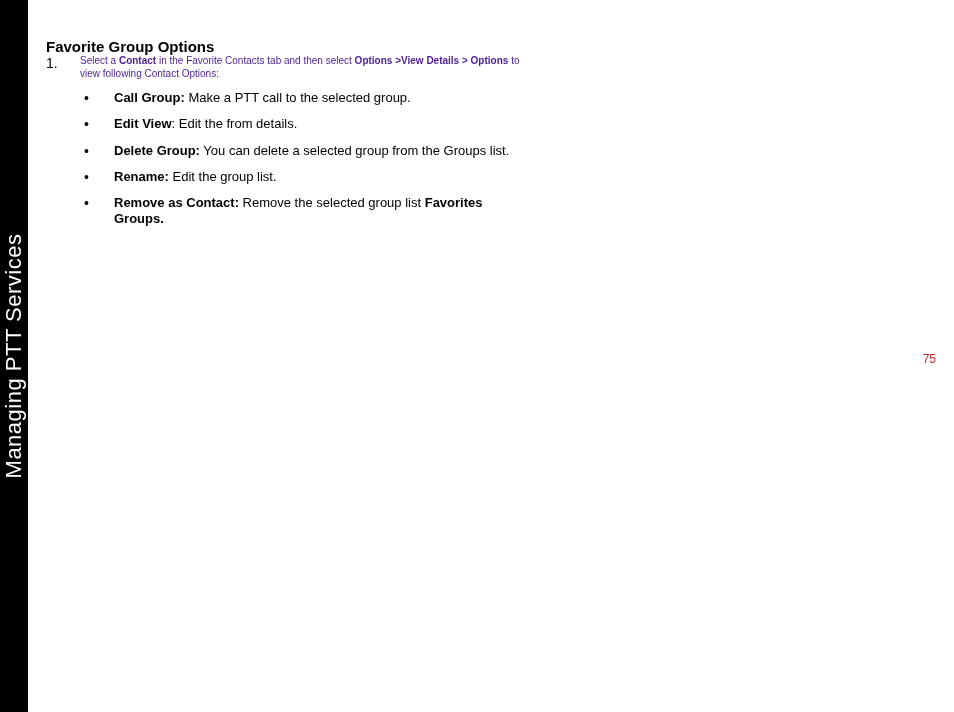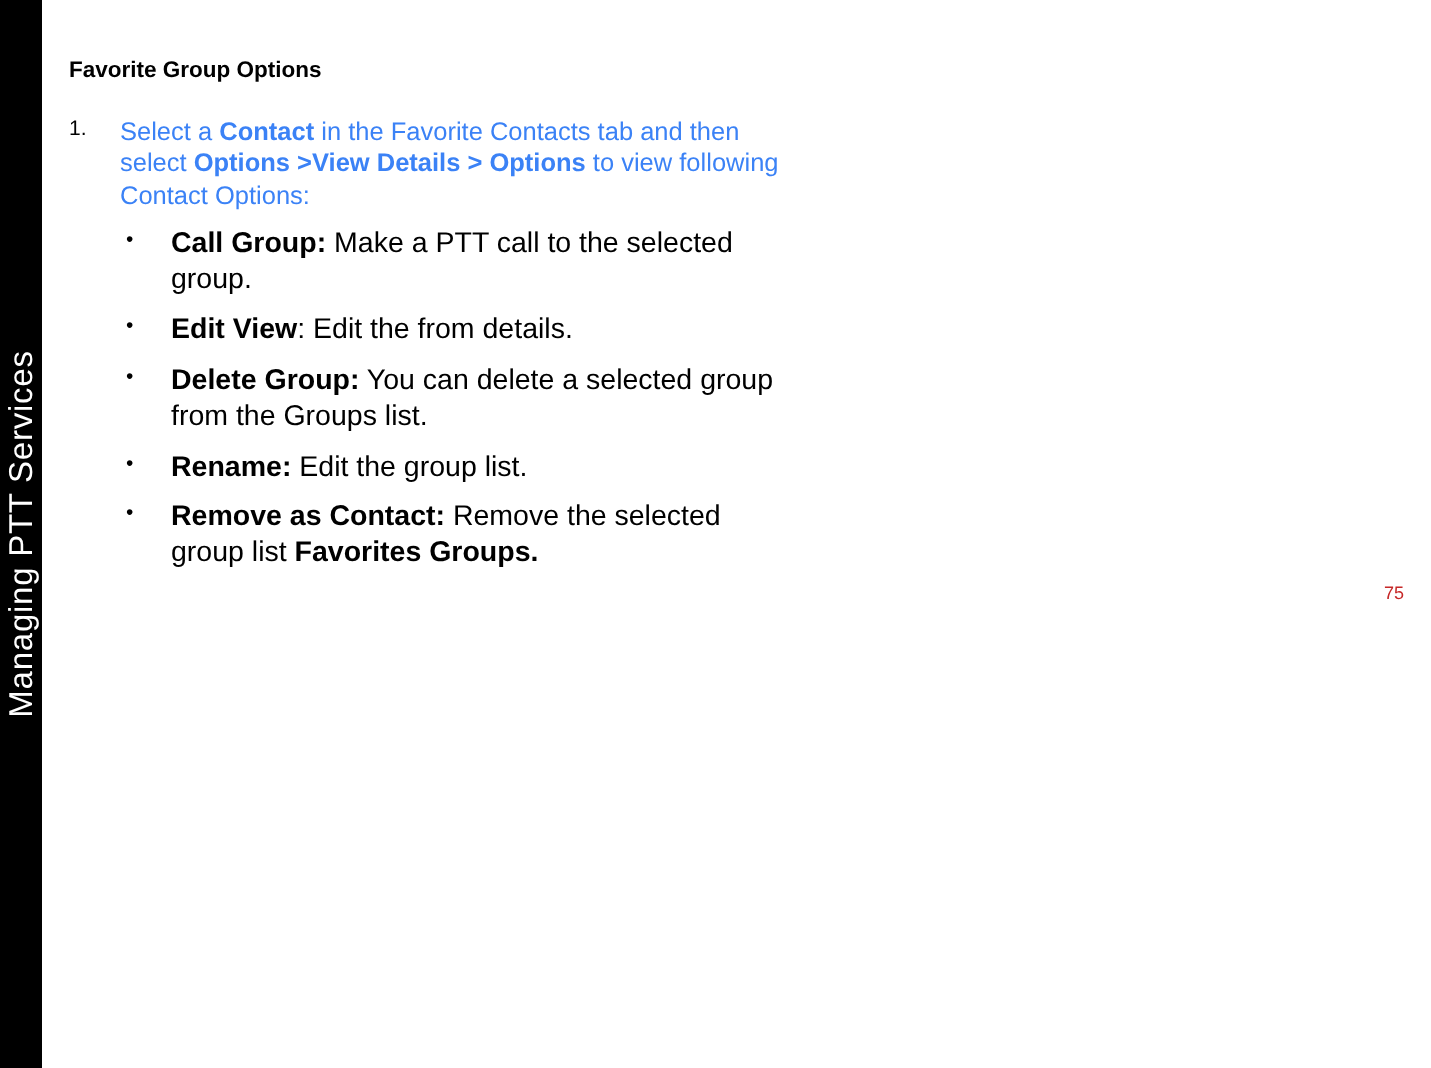--- a/index.html
+++ b/index.html
@@ -38,36 +38,35 @@
     .content {
       position: absolute;
       left: 46px;
       top: 38px;
       width: 480px;
     }
     .section-heading {
       font-size: 15px;
       font-weight: bold;
       color: #000;
-      margin-bottom: 22px;
     }
     .numbered-item {
       display: flex;
       margin-bottom: 10px;
     }
     .num-marker {
       width: 34px;
       flex-shrink: 0;
       font-size: 14px;
       color: #000;
     }
     .num-body {
       flex: 1;
-      font-size: 17px;
-      color: #3b82f6;
+      font-size: 10px;
+      color: #4c1d95;
       line-height: 1.25;
     }
     .bold {
       font-weight: bold;
     }
     .bullet-list {
       margin-left: 34px;
     }
     .bullet-item {
       display: flex;
@@ -76,33 +75,32 @@
     .bullet-marker {
       width: 34px;
       flex-shrink: 0;
       font-size: 14px;
       color: #000;
       text-align: left;
       padding-left: 4px;
     }
     .bullet-body {
       flex: 1;
-      font-size: 19px;
+      font-size: 13px;
       color: #000;
       line-height: 1.25;
     }
     .page-number {
       position: absolute;
       right: 18px;
       top: 352px;
       color: #c62828;
       font-size: 12px;
       font-family: "Arial Narrow", Arial, sans-serif;
       font-stretch: condensed;
-      margin-top: 36px;
     }
   </style>
 </head>
 <body>
 
 <div class="sidebar">
   <div class="sidebar-label">Managing PTT Services</div>
 </div>
 
 <div class="content">

